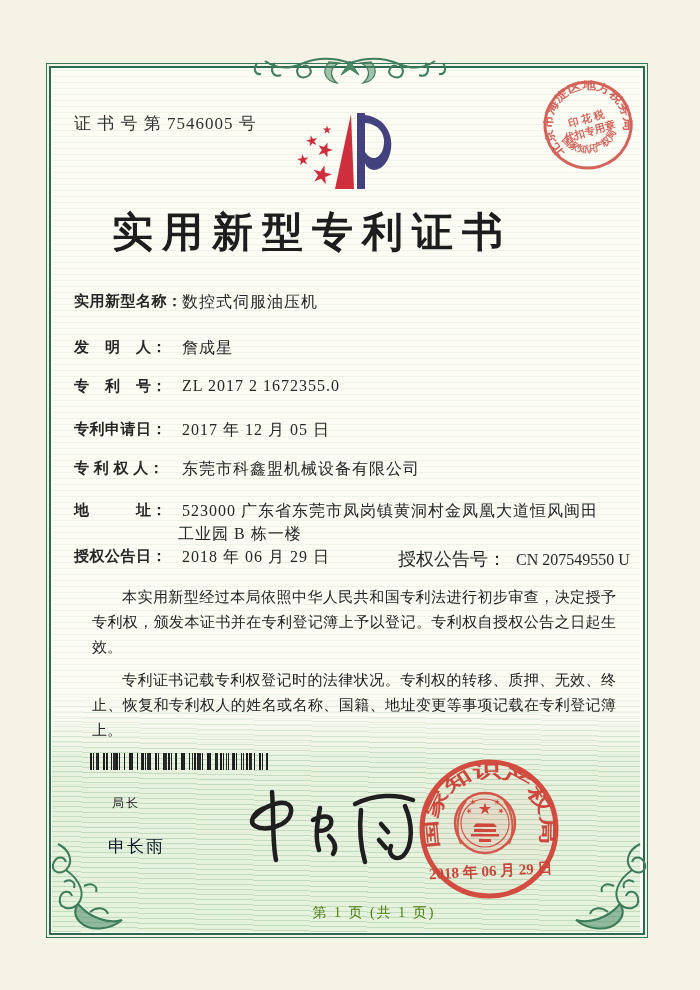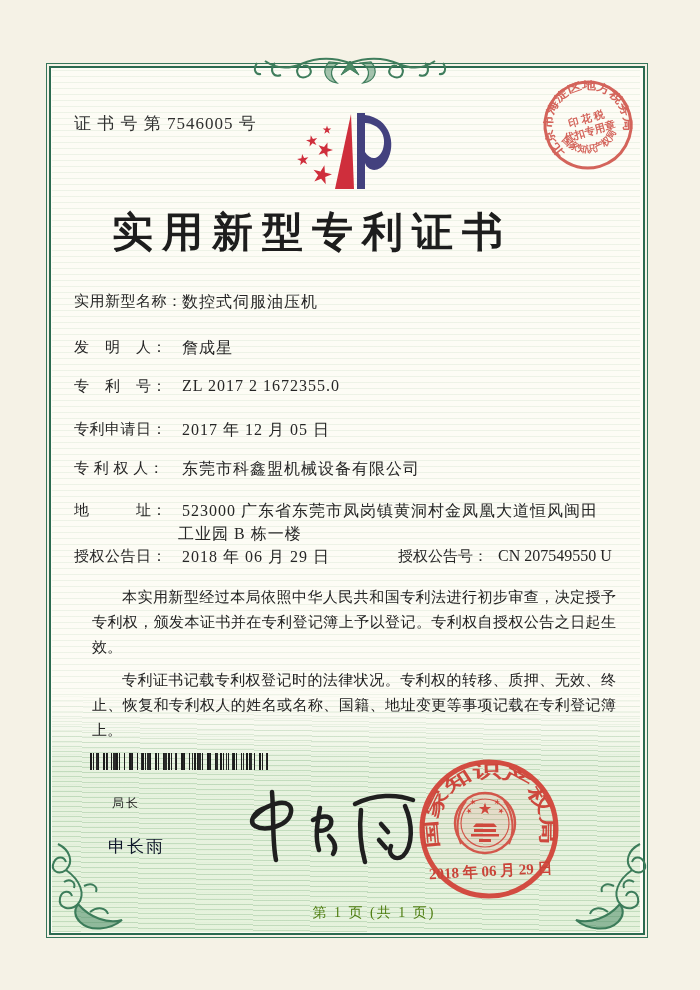--- a/index.html
+++ b/index.html
@@ -29,25 +29,25 @@
       repeating-linear-gradient(1deg, rgba(110,168,112,.30) 0 1px, rgba(110,168,112,0) 1px 5px),
       linear-gradient(to bottom, rgba(221,238,214,0) 0, rgba(221,238,214,.7) 80px, rgba(223,239,214,.8) 100%);
     -webkit-mask-image:linear-gradient(to bottom, transparent 0, #000 70px);
     mask-image:linear-gradient(to bottom, transparent 0, #000 70px);
     pointer-events:none;
   }
   .cert-number{position:absolute;left:74px;top:112px;font-size:17px;letter-spacing:1px;color:#303030;}
   .title{position:absolute;left:0;top:205px;width:624px;text-align:center;
          font-size:41px;font-weight:bold;letter-spacing:9px;color:#1d1d1d;}
   .row{position:absolute;left:74px;font-size:16px;white-space:nowrap;color:#262626;}
-  .row .lbl{display:inline-block;width:104px;font-size:15px;letter-spacing:.5px;vertical-align:top;}
+  .row .lbl{display:inline-block;width:104px;font-size:15px;letter-spacing:.5px;vertical-align:top;font-weight:bold;}
   .row .val{display:inline-block;letter-spacing:1px;}
   .addr2{position:absolute;left:178px;font-size:16px;letter-spacing:1px;color:#262626;text-align:right;}
   .grant-right{position:absolute;left:398px;font-size:16px;white-space:nowrap;color:#262626;}
-  .grant-right .lbl{display:inline-block;font-size:15px;margin-right:6px;}
+  .grant-right .lbl{display:inline-block;font-size:18px;margin-right:6px;}
   .body-text{
     position:absolute;left:84px;top:577px;width:540px;
     font-size:15px;line-height:25px;text-align:justify;color:#222;
   }
   .body-text p{margin:8px;text-indent:2em;}
   .barcode{
     position:absolute;left:90px;top:753px;width:178px;height:17px;
     background:
       repeating-linear-gradient(90deg,#1c1c1c 0 2px,transparent 2px 3px,#1c1c1c 3px 4px,transparent 4px 8px,#1c1c1c 8px 9px,transparent 9px 13px),
       repeating-linear-gradient(90deg,#2a2a2a 0 1px,transparent 1px 6px,#2a2a2a 6px 9px,transparent 9px 17px);

